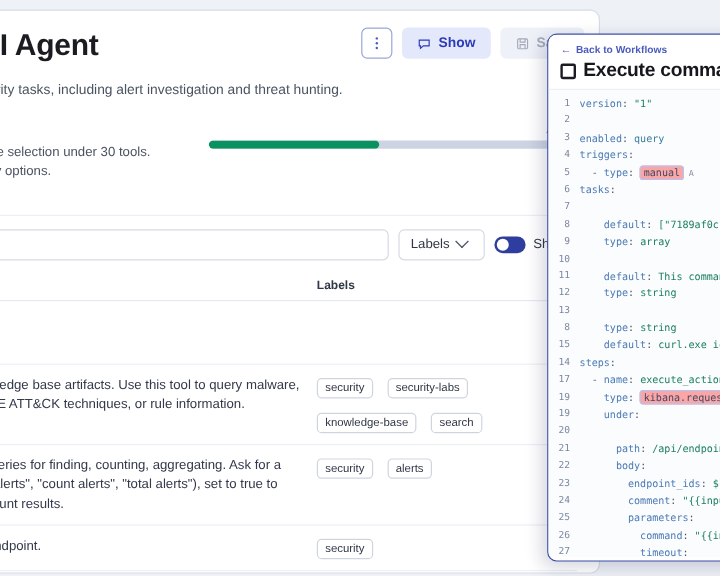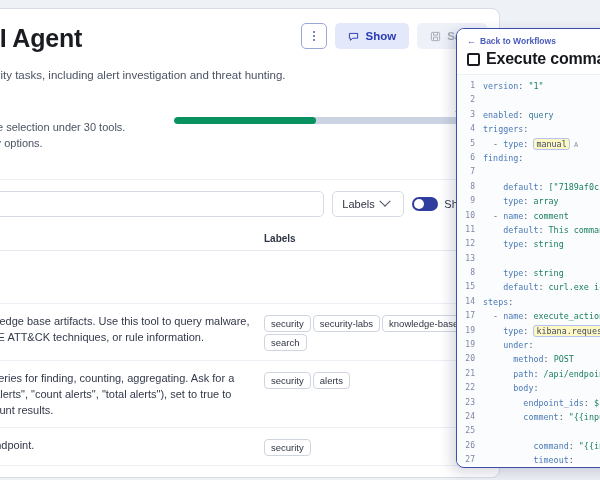--- a/index.html
+++ b/index.html
@@ -226,21 +226,21 @@
   .row-name {
     font-size: 11.5px;
     font-weight: bold;
     color: #2f3644;
     margin-bottom: 2px;
   }
   .row-labels {
     flex: 1;
     display: flex;
     flex-wrap: wrap;
-    gap: 2px;
+    gap: 12px;
     align-items: flex-start;
     padding-top: 2px;
   }
   .tag {
     border: 1px solid #cfd5e0;
     border-radius: 4px;
     background: #fff;
     font-size: 9.5px;
     color: #2f3644;
     padding: 2px 6px;
@@ -329,21 +329,21 @@
 
   .k-key { color: #4a7ab5; }
   .k-str { color: #1a7f5a; }
   .k-num { color: #b5327a; padding-left: 26px; }
   .k-bool { color: #3a7d9e; }
   .k-plain { color: #4a5262; }
   .k-dash { color: #5a6478; }
 
   .token-box {
     border: 1px solid #b6c2ef;
-    background: #fef9c3;
+    background: #fca5a5;
     border-radius: 3px;
     padding: 0 2px;
     color: #3f4a66;
   }
   .tiny-sq {
     display: inline-block;
     width: 7px; height: 7px;
     border: 1.6px solid #1a1c21;
     border-radius: 1px;
     vertical-align: -1px;
@@ -470,38 +470,38 @@
         <span class="sq-icon"></span>
         <span>Execute command i</span>
       </div>
     </div>
     <div class="code-body" id="code-body">
         <div class="code-line"><span class="ln">1</span><span class="lc"><span class="k-key">version</span><span class="k-plain">: </span><span class="k-str">"1"</span></span></div>
         <div class="code-line"><span class="ln">2</span></div>
         <div class="code-line"><span class="ln">3</span><span class="lc"><span class="k-key">enabled</span><span class="k-plain">: </span><span class="k-bool">query</span></span></div>
         <div class="code-line"><span class="ln">4</span><span class="lc"><span class="k-key">triggers</span><span class="k-plain">:</span></span></div>
         <div class="code-line"><span class="ln">5</span><span class="lc"><span class="k-dash">  - </span><span class="k-key">type</span><span class="k-plain">: </span><span class="token-box">manual</span><span class="a-badge"> A</span></span></div>
-        <div class="code-line"><span class="ln">6</span><span class="lc"><span class="k-key">finding</span><span class="k-plain">:</span></span></div>
+        <div class="code-line"><span class="ln">6</span><span class="lc"><span class="k-key">tasks</span><span class="k-plain">:</span></span></div>
         <div class="code-line"><span class="ln">7</span></div>
         <div class="code-line"><span class="ln">8</span><span class="lc"><span class="k-plain">    </span><span class="k-key">default</span><span class="k-plain">: </span><span class="k-str">["7189af0c-1</span></span></div>
         <div class="code-line"><span class="ln">9</span><span class="lc"><span class="k-plain">    </span><span class="k-key">type</span><span class="k-plain">: </span><span class="k-str">array</span></span></div>
-        <div class="code-line"><span class="ln">10</span><span class="lc"><span class="k-dash">  - </span><span class="k-key">name</span><span class="k-plain">: </span><span class="k-str">comment</span></span></div>
+        <div class="code-line"><span class="ln">10</span></div>
         <div class="code-line"><span class="ln">11</span><span class="lc"><span class="k-plain">    </span><span class="k-key">default</span><span class="k-plain">: </span><span class="k-str">This command</span></span></div>
         <div class="code-line"><span class="ln">12</span><span class="lc"><span class="k-plain">    </span><span class="k-key">type</span><span class="k-plain">: </span><span class="k-str">string</span></span></div>
         <div class="code-line"><span class="ln">13</span></div>
         <div class="code-line"><span class="ln">8</span><span class="lc"><span class="k-plain">    </span><span class="k-key">type</span><span class="k-plain">: </span><span class="k-str">string</span></span></div>
         <div class="code-line"><span class="ln">15</span><span class="lc"><span class="k-plain">    </span><span class="k-key">default</span><span class="k-plain">: </span><span class="k-str">curl.exe ic</span></span></div>
         <div class="code-line"><span class="ln">14</span><span class="lc"><span class="k-key">steps</span><span class="k-plain">:</span></span></div>
         <div class="code-line"><span class="ln">17</span><span class="lc"><span class="k-dash">  - </span><span class="k-key">name</span><span class="k-plain">: </span><span class="k-str">execute_action</span></span></div>
         <div class="code-line"><span class="ln">19</span><span class="lc"><span class="k-plain">    </span><span class="k-key">type</span><span class="k-plain">: </span><span class="token-box">kibana.request</span></span></div>
         <div class="code-line"><span class="ln">19</span><span class="lc"><span class="k-plain">    </span><span class="k-key">under</span><span class="k-plain">:</span></span></div>
-        <div class="code-line"><span class="ln">20</span><span class="lc"><span class="k-plain">      </span><span class="k-key">method</span><span class="k-plain">: </span><span class="k-str">POST</span></span></div>
+        <div class="code-line"><span class="ln">20</span></div>
         <div class="code-line"><span class="ln">21</span><span class="lc"><span class="k-plain">      </span><span class="k-key">path</span><span class="k-plain">: </span><span class="k-str">/api/endpoint</span></span></div>
         <div class="code-line"><span class="ln">22</span><span class="lc"><span class="k-plain">      </span><span class="k-key">body</span><span class="k-plain">:</span></span></div>
         <div class="code-line"><span class="ln">23</span><span class="lc"><span class="k-plain">        </span><span class="k-key">endpoint_ids</span><span class="k-plain">: </span><span class="k-str">${</span></span></div>
         <div class="code-line"><span class="ln">24</span><span class="lc"><span class="k-plain">        </span><span class="k-key">comment</span><span class="k-plain">: </span><span class="k-str">"{{input</span></span></div>
-        <div class="code-line"><span class="ln">25</span></div>
+        <div class="code-line"><span class="ln">25</span><span class="lc"><span class="k-plain">        </span><span class="k-key">parameters</span><span class="k-plain">:</span></span></div>
         <div class="code-line"><span class="ln">26</span><span class="lc"><span class="k-plain">          </span><span class="k-key">command</span><span class="k-plain">: </span><span class="k-str">"{{inp</span></span></div>
         <div class="code-line"><span class="ln">27</span><span class="lc"><span class="k-plain">          </span><span class="k-key">timeout</span><span class="k-plain">: </span><span class="k-num">600</span></span></div>
       </div>
   </div>
 
 </div>
 
 </body></html>

